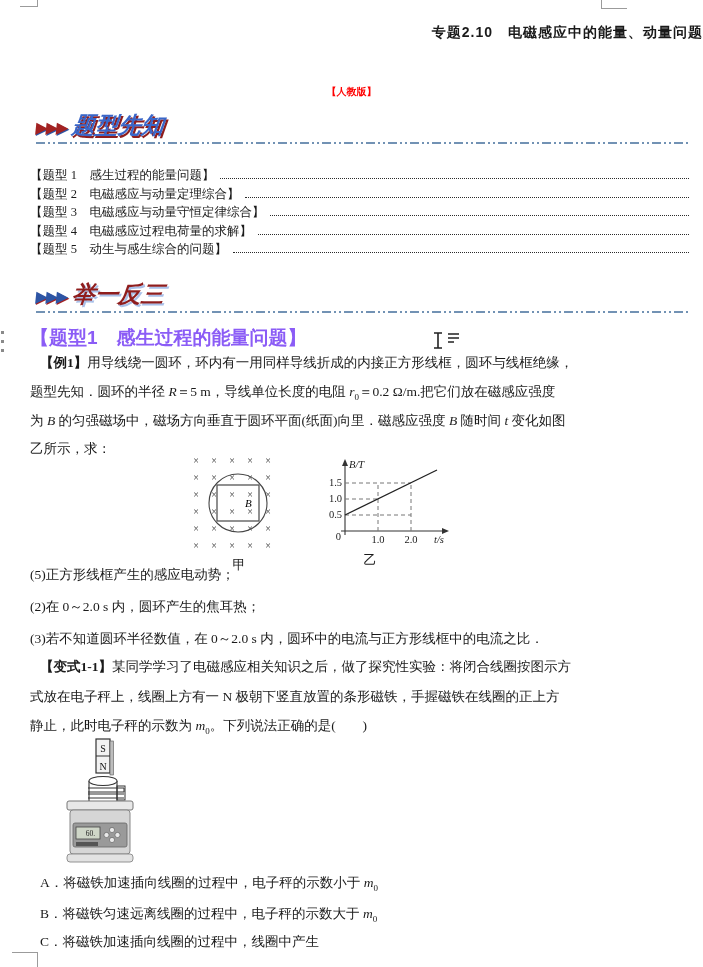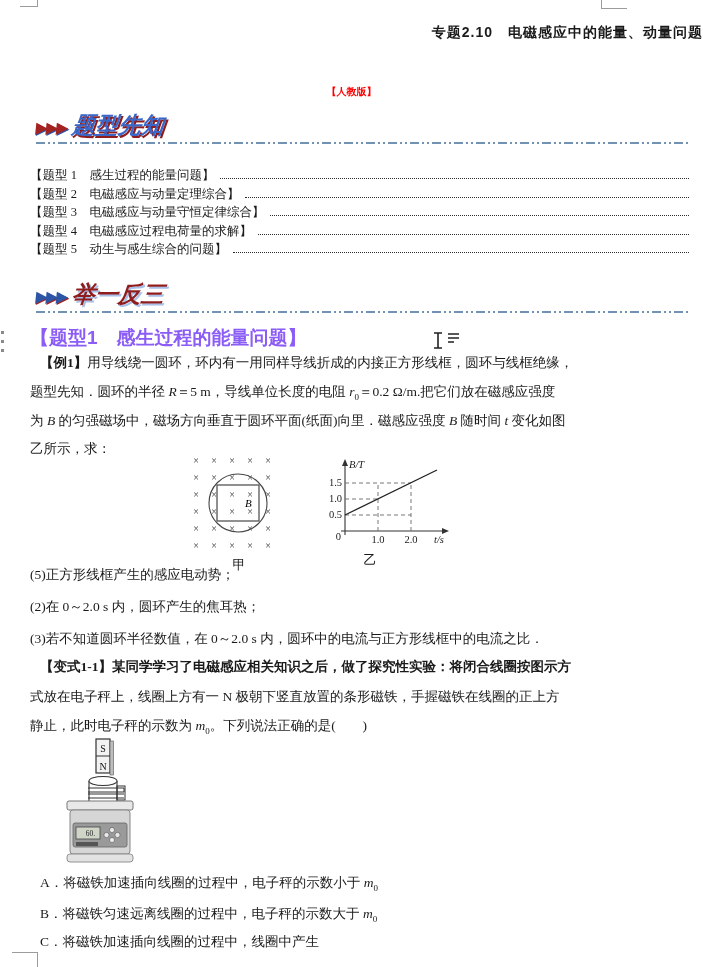--- a/index.html
+++ b/index.html
@@ -187,21 +187,21 @@
         <text x="119" y="88" font-style="italic">t/s</text>
       </g>
     </svg>
     <div class="figlabel" style="width:110px;">乙</div>
   </div>
 
   <div class="abs bodyline" style="left:30px;top:566px;">(5)正方形线框产生的感应电动势；</div>
   <div class="abs bodyline" style="left:30px;top:598px;">(2)在 0～2.0 s 内，圆环产生的焦耳热；</div>
   <div class="abs bodyline" style="left:30px;top:630px;">(3)若不知道圆环半径数值，在 0～2.0 s 内，圆环中的电流与正方形线框中的电流之比．</div>
 
-  <div class="abs bodyline" style="left:40px;top:658px;font-weight:bold;">
+  <div class="abs bodyline" style="left:40px;top:658px;">
     <b>【变式1-1】</b><span>某同学学习了电磁感应相关知识之后，做了探究性实验：将闭合线圈按图示方</span>
   </div>
   <div class="abs bodyline" style="left:30px;top:688px;">式放在电子秤上，线圈上方有一 N 极朝下竖直放置的条形磁铁，手握磁铁在线圈的正上方</div>
   <div class="abs bodyline" style="left:30px;top:717px;">
     <span>静止，此时电子秤的示数为 </span><span class="var">m</span><sub>0</sub><span>。下列说法正确的是(　　)</span>
   </div>
 
   <svg class="abs" style="left:55px;top:733px;" width="90" height="134" viewBox="0 0 90 134">
 
     <g>

